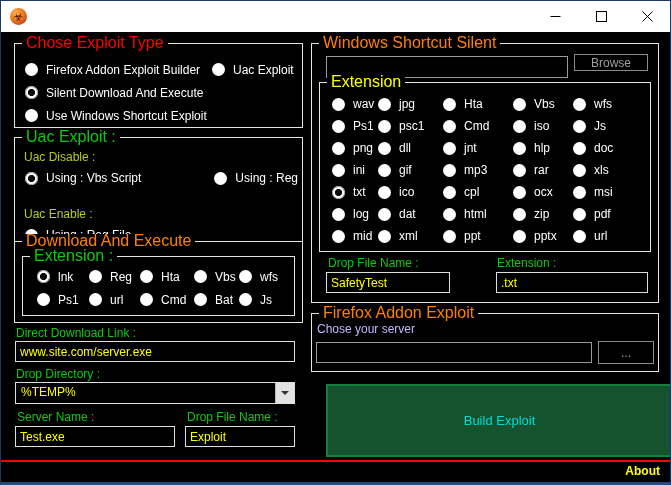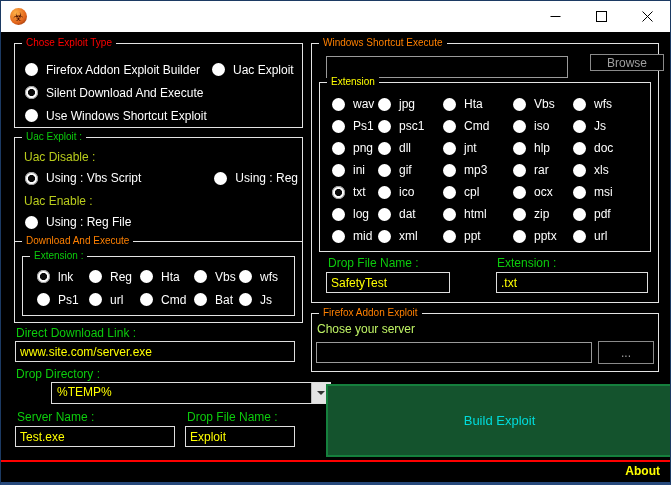--- a/index.html
+++ b/index.html
@@ -12,23 +12,23 @@
   .titlebar{position:absolute;top:0;left:0;right:0;height:31px;background:#fff;display:flex;align-items:center;}
   .title-icon{width:17px;height:17px;margin-left:9px;border-radius:50%;flex:none;
     background:radial-gradient(circle at 35% 30%, #ffb347, #e2641b 60%, #7a2807 95%);
     display:flex;align-items:center;justify-content:center;color:#4d1200;font-size:12px;line-height:1;}
   .title-text{margin-left:8px;font-size:12px;color:#000;white-space:nowrap;}
   .win-controls{position:absolute;right:0;top:0;height:31px;display:flex;}
   .win-btn{width:46px;height:31px;display:flex;align-items:center;justify-content:center;background:#fff;}
   .win-btn svg{display:block;}
   
   .group{position:absolute;border:1px solid #e4e4e4;box-sizing:border-box;background:#000;}
-  .gtitle{position:absolute;top:-8px;left:7px;background:#000;padding:0 4px;font-size:10px;line-height:14px;white-space:nowrap;}
+  .gtitle{position:absolute;top:-8px;left:7px;background:#000;padding:0 4px;font-size:16px;line-height:14px;white-space:nowrap;}
   .t-red{color:#ff0000}.t-orange{color:#ff8000}.t-green{color:#0ccb0c}
-  .t-yg{color:#b9cc1c}.t-yellow{color:#ffff00}.t-white{color:#bef264}
+  .t-yg{color:#b9cc1c}.t-yellow{color:#ffff00}.t-white{color:#c4b5fd}
   .radio-row{display:flex;align-items:center;height:23px;}
   .radio-item{display:flex;align-items:center;text-decoration:underline;}
   .radio{width:13px;height:13px;border-radius:50%;background:#fff;flex:none;}
   .radio.sel{background:radial-gradient(circle,#0a0a0a 0 3.2px,#fff 3.9px);box-shadow:inset 0 0 0 1px #9a9a9a;}
   .radio-label{margin-left:8px;font-size:12px;color:#fff;white-space:nowrap;}
   
   #g1-rows{padding:14px 0 0 10px;}
   #g1-rows .row-2col .radio-item:first-child{width:187px;}
   
   .g2-label{font-size:12px;margin:0;padding:0;}
@@ -133,21 +133,21 @@
             <div class="radio-item">
               <span class="radio sel"></span>
               <span class="radio-label">Using : Vbs Script</span>
             </div>
             <div class="radio-item">
               <span class="radio"></span>
               <span class="radio-label">Using : Reg</span>
             </div>
           </div>
         </div>
-      <div class="g2-label t-yg" style="margin-top:5px;">Uac Enable :</div>
+      <div class="g2-label t-yg" style="margin-top:18px;">Uac Enable :</div>
       <div>
           <div class="radio-row">
             <div class="radio-item">
               <span class="radio"></span>
               <span class="radio-label">Using : Reg File</span>
             </div>
           </div>
         </div>
     </div>
   </div>
@@ -202,36 +202,36 @@
             </div>
           </div>
         </div>
     </div>
   </div>
 
   <div class="flabel t-green" style="left:15px;top:325px;">Direct Download Link :</div>
   <input class="tbox" style="left: 14px; top: 340px; width: 280px; height: 21px;" value="www.site.com/server.exe">
 
   <div class="flabel t-green" style="left:15px;top:366px;">Drop Directory :</div>
-  <div class="combo" style="left:14px;top:381px;width:280px;height:22px;margin-left:36px;">
+  <div class="combo" style="left:14px;top:381px;width:280px;height:22px;">
     <span class="combo-value">%TEMP%</span>
     <span class="combo-btn">
       <span class="combo-arrow"></span>
     </span>
   </div>
 
   <div class="flabel t-green" style="left:16px;top:409px;">Server Name :</div>
   <div class="flabel t-green" style="left:186px;top:409px;">Drop File Name :</div>
   <input class="tbox" style="left: 14px; top: 425px; width: 160px; height: 21px;" value="Test.exe">
   <input class="tbox" style="left: 184px; top: 425px; width: 110px; height: 21px;" value="Exploit">
 
   <div class="group" style="left:310px;top:42px;width:348px;height:260px;">
-    <span class="gtitle t-orange">Windows Shortcut Execute</span>
+    <span class="gtitle t-orange">Windows Shortcut Silent</span>
     <input class="tbox" style="left: 14px; top: 12px; width: 242px; height: 22px; border-color: rgb(154, 154, 154);" value="">
-    <div class="btn-dim" style="left:278px;top:10px;width:74px;height:17px;">Browse</div>
+    <div class="btn-dim" style="left:262px;top:10px;width:74px;height:17px;">Browse</div>
 
     <div class="group" style="left:7px;top:38px;width:332px;height:170px;">
       <span class="gtitle t-yellow">Extension</span>
       <div id="ws-ext-rows">
           <div class="radio-row row-2col">
             <div class="radio-item">
               <span class="radio"></span>
               <span class="radio-label">wav</span>
             </div>
             <div class="radio-item">

